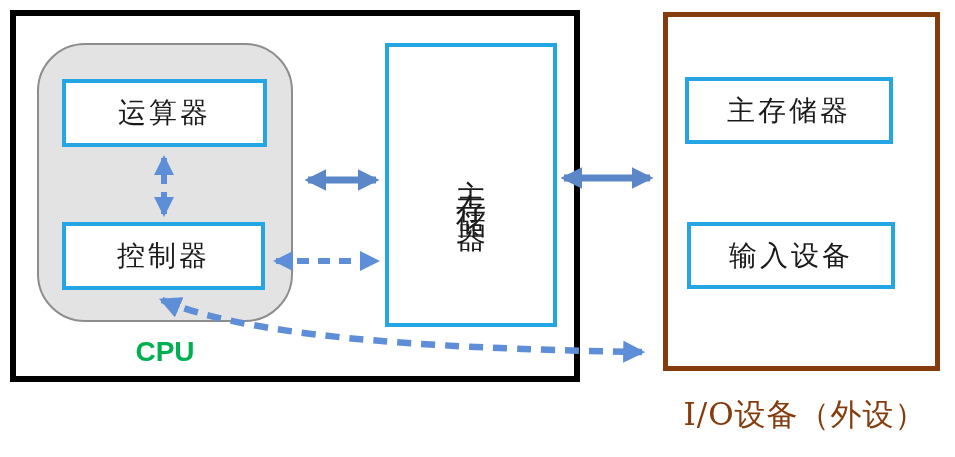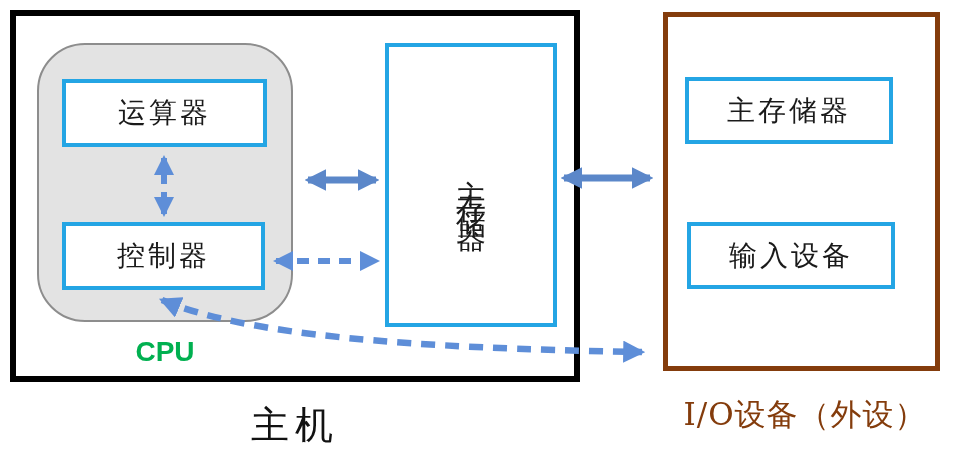--- a/index.html
+++ b/index.html
@@ -93,21 +93,20 @@
   <div class="abs cpu-label">CPU</div>
 
   <div class="abs unit-box cu-box">
     <span>控制器</span>
   </div>
 
   <div class="abs memory-box">
     <span class="memory-text">主存储器</span>
   </div>
 
-  <div class="abs host-label">主机</div>
 
   <div class="abs io-box"></div>
 
   <div class="abs unit-box input-box">
     <span>主存储器</span>
   </div>
 
   <div class="abs unit-box output-box">
     <span>输入设备</span>
   </div>

